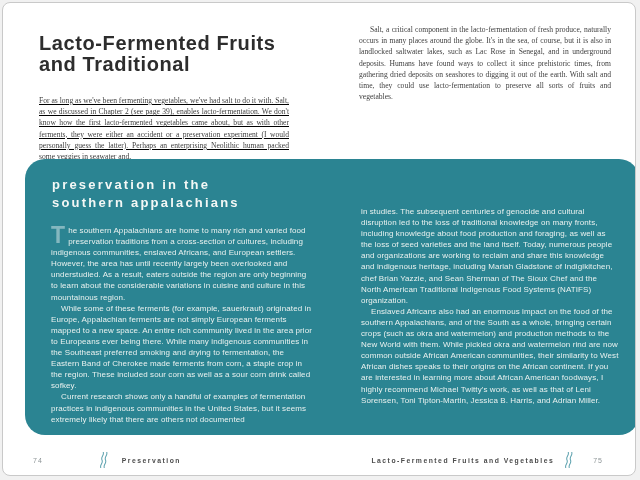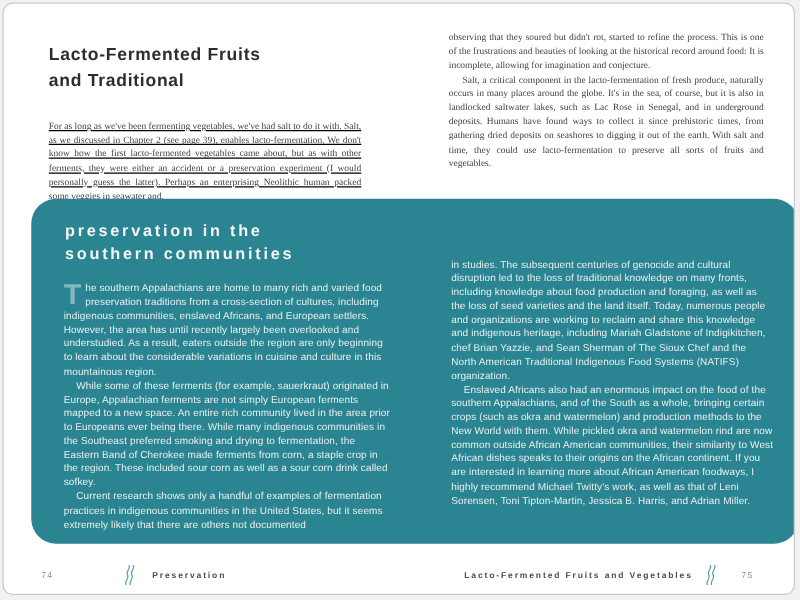--- a/index.html
+++ b/index.html
@@ -11,21 +11,21 @@
   }
   .page{
     position:absolute;left:2px;top:2px;width:634px;height:474px;
     box-sizing:border-box;
     background:#ffffff;border:1px solid #c9c9c9;border-radius:8px;
     overflow:hidden;
   }
   
   .article-title{
     position:absolute;left:36px;top:30px;
-    font-weight:bold;font-size:14px;line-height:21px;
+    font-weight:bold;font-size:20px;line-height:21px;
     letter-spacing:0.6px;color:#2d2d2d;
   }
   .serif-col{position:absolute;}
   .serif-col p{
     margin:0;
     font-family:"Liberation Serif","DejaVu Serif",serif;
     font-size:7.6px;line-height:11.2px;color:#3e3e3e;
     text-align:justify;
   }
   .serif-col p.indent{text-indent:11px;}
@@ -83,28 +83,27 @@
   <div class="article-title">
     <div>Lacto-Fermented Fruits</div>
     <div>and Traditional</div>
   </div>
 
   <div class="serif-col col-left">
     <p>For as long as we've been fermenting vegetables, we've had salt to do it with. Salt, as we discussed in Chapter 2 (see page 39), enables lacto-fermentation. We don't know how the first lacto-fermented vegetables came about, but as with other ferments, they were either an accident or a preservation experiment (I would personally guess the latter). Perhaps an enterprising Neolithic human packed some veggies in seawater and,</p>
   </div>
 
   <div class="serif-col col-right">
-    <p>observing that they soured but didn't rot, started to refine the process. This is one of the frustrations and beauties of looking at the historical record around food: It is incomplete, allowing for imagination and conjecture.</p>
     <p class="indent">Salt, a critical component in the lacto-fermentation of fresh produce, naturally occurs in many places around the globe. It's in the sea, of course, but it is also in landlocked saltwater lakes, such as Lac Rose in Senegal, and in underground deposits. Humans have found ways to collect it since prehistoric times, from gathering dried deposits on seashores to digging it out of the earth. With salt and time, they could use lacto-fermentation to preserve all sorts of fruits and vegetables.</p>
   </div>
 
   <div class="callout">
     <div class="callout-title">
       <div>preservation in the</div>
-      <div>southern communities</div>
+      <div>southern appalachians</div>
     </div>
 
     <div class="box-col box-col-left">
       <p><span class="dropcap">T</span><span>he southern Appalachians are home to many rich and varied food preservation traditions from a cross-section of cultures, including indigenous communities, enslaved Africans, and European settlers. However, the area has until recently largely been overlooked and understudied. As a result, eaters outside the region are only beginning to learn about the considerable variations in cuisine and culture in this mountainous region.</span></p>
       <p class="indent">While some of these ferments (for example, sauerkraut) originated in Europe, Appalachian ferments are not simply European ferments mapped to a new space. An entire rich community lived in the area prior to Europeans ever being there. While many indigenous communities in the Southeast preferred smoking and drying to fermentation, the Eastern Band of Cherokee made ferments from corn, a staple crop in the region. These included sour corn as well as a sour corn drink called sofkey.</p>
       <p class="indent">Current research shows only a handful of examples of fermentation practices in indigenous communities in the United States, but it seems extremely likely that there are others not documented</p>
     </div>
 
     <div class="box-col box-col-right">
       <p>in studies. The subsequent centuries of genocide and cultural disruption led to the loss of traditional knowledge on many fronts, including knowledge about food production and foraging, as well as the loss of seed varieties and the land itself. Today, numerous people and organizations are working to reclaim and share this knowledge and indigenous heritage, including Mariah Gladstone of Indigikitchen, chef Brian Yazzie, and Sean Sherman of The Sioux Chef and the North American Traditional Indigenous Food Systems (NATIFS) organization.</p>

